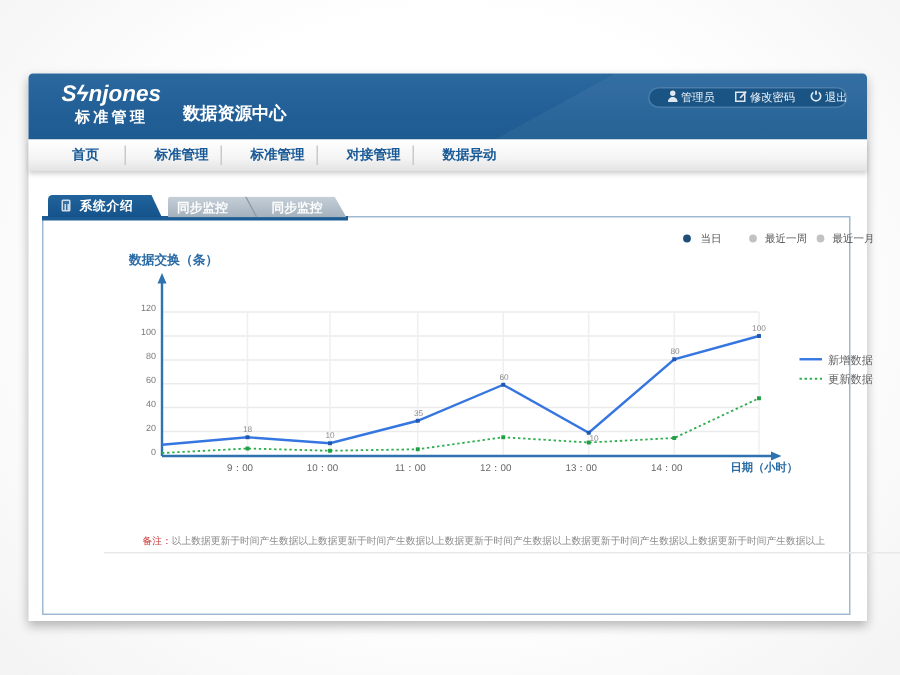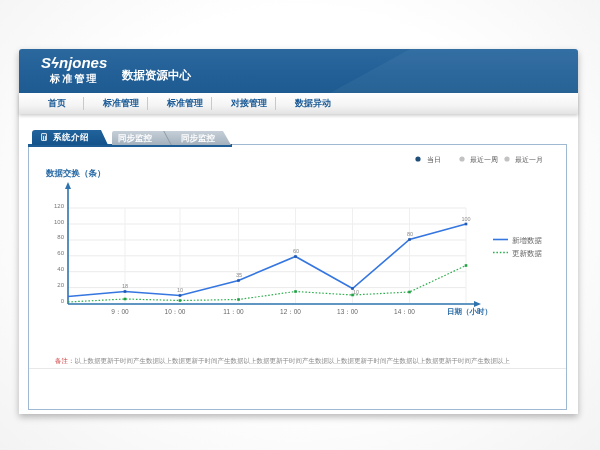--- a/index.html
+++ b/index.html
@@ -61,38 +61,52 @@
   background:linear-gradient(#c6cfd8, #a3b1bd);
   color:#fdfdfd; font-size:8.5px; font-weight:bold; line-height:14px;
   clip-path:polygon(0 0, 111px 0, 119px 14px, 0px 14px);
   border-radius:2px 0 0 0;
 }
 .tab-gray .t1 { position:absolute; left:6px; }
 .tab-gray .t2 { position:absolute; left:69px; }
 .tab-gray .div { position:absolute; left:55px; top:0; width:1px; height:14px; background:#8d9aa7; transform:skewX(28deg); }
 .contentbox {
   position:absolute; left:9px; top:95px; width:539px; height:266px;
-  background:#fff; border:1px solid #9fb9d2;
+  background:#fff; border:1px solid #9fb9d2;padding-left:40px;
 }
 .contentbox svg { display:block; margin-top:2px; }
 .tabbar {
   position:absolute; left:9px; top:95px; width:204px; height:3px; background:#1d5c94; z-index:3;
 }
 svg text { font-family:"Liberation Sans", sans-serif; }
 </style>
 </head>
 <body>
 <div class="window">
   <div class="header">
     <div class="sheen"></div>
     <div class="logo">
       <div class="en">S<span style="color:#fff;">ϟ</span>njones</div>
       <div class="cn">标准管理</div>
     </div>
     <div class="title">数据资源中心</div>
+    <div class="userpill">
+      <span class="it" style="left:12px;"><svg width="7" height="8" viewBox="0 0 7 8">
+            <circle cx="3.5" cy="2.2" r="1.8" fill="#dfe8f0"></circle>
+            <path d="M0.3 8 C0.3 5.6 2 4.6 3.5 4.6 C5 4.6 6.7 5.6 6.7 8 Z" fill="#dfe8f0"></path>
+          </svg>管理员</span>
+      <span class="it" style="left:57px;"><svg width="8" height="8" viewBox="0 0 8 8">
+            <rect x="0.5" y="1.5" width="6" height="6" fill="none" stroke="#dfe8f0" stroke-width="1"></rect>
+            <path d="M3 5 L7 0.7 L7.8 1.5 L3.8 5.6 Z" fill="#dfe8f0"></path>
+          </svg>修改密码</span>
+      <span class="it" style="left:107px;"><svg width="8" height="8" viewBox="0 0 8 8">
+            <path d="M4 0.5 L4 3.2" stroke="#dfe8f0" stroke-width="1.2" fill="none"></path>
+            <path d="M2.2 1.6 A3.1 3.1 0 1 0 5.8 1.6" stroke="#dfe8f0" stroke-width="1.1" fill="none"></path>
+          </svg>退出</span>
+    </div>
     </div>
   <div class="nav">
     <div class="item" style="left:19px;width:38px;">首页</div>
     <div class="sep" style="left:64px;"></div>
     <div class="item" style="left:84px;width:36px;">标准管理</div>
     <div class="sep" style="left:128px;"></div>
     <div class="item" style="left:148px;width:36px;">标准管理</div>
     <div class="sep" style="left:192px;"></div>
     <div class="item" style="left:212px;width:36px;">对接管理</div>
     <div class="sep" style="left:256px;"></div>

